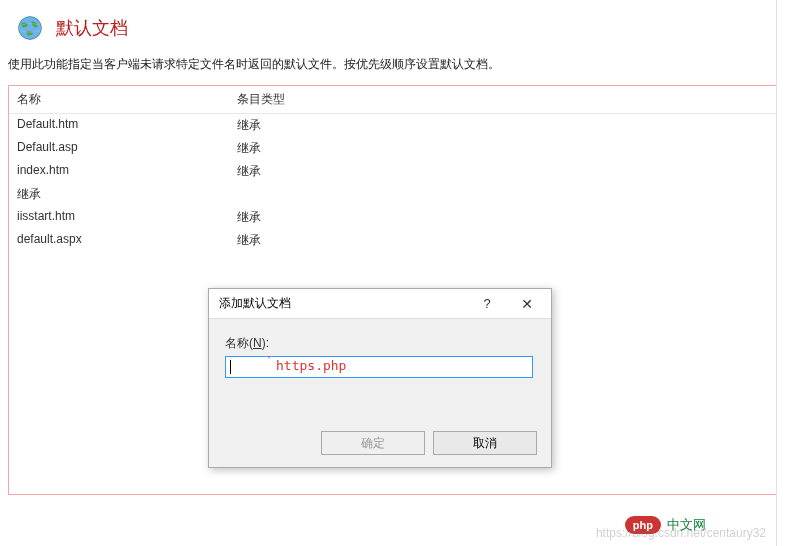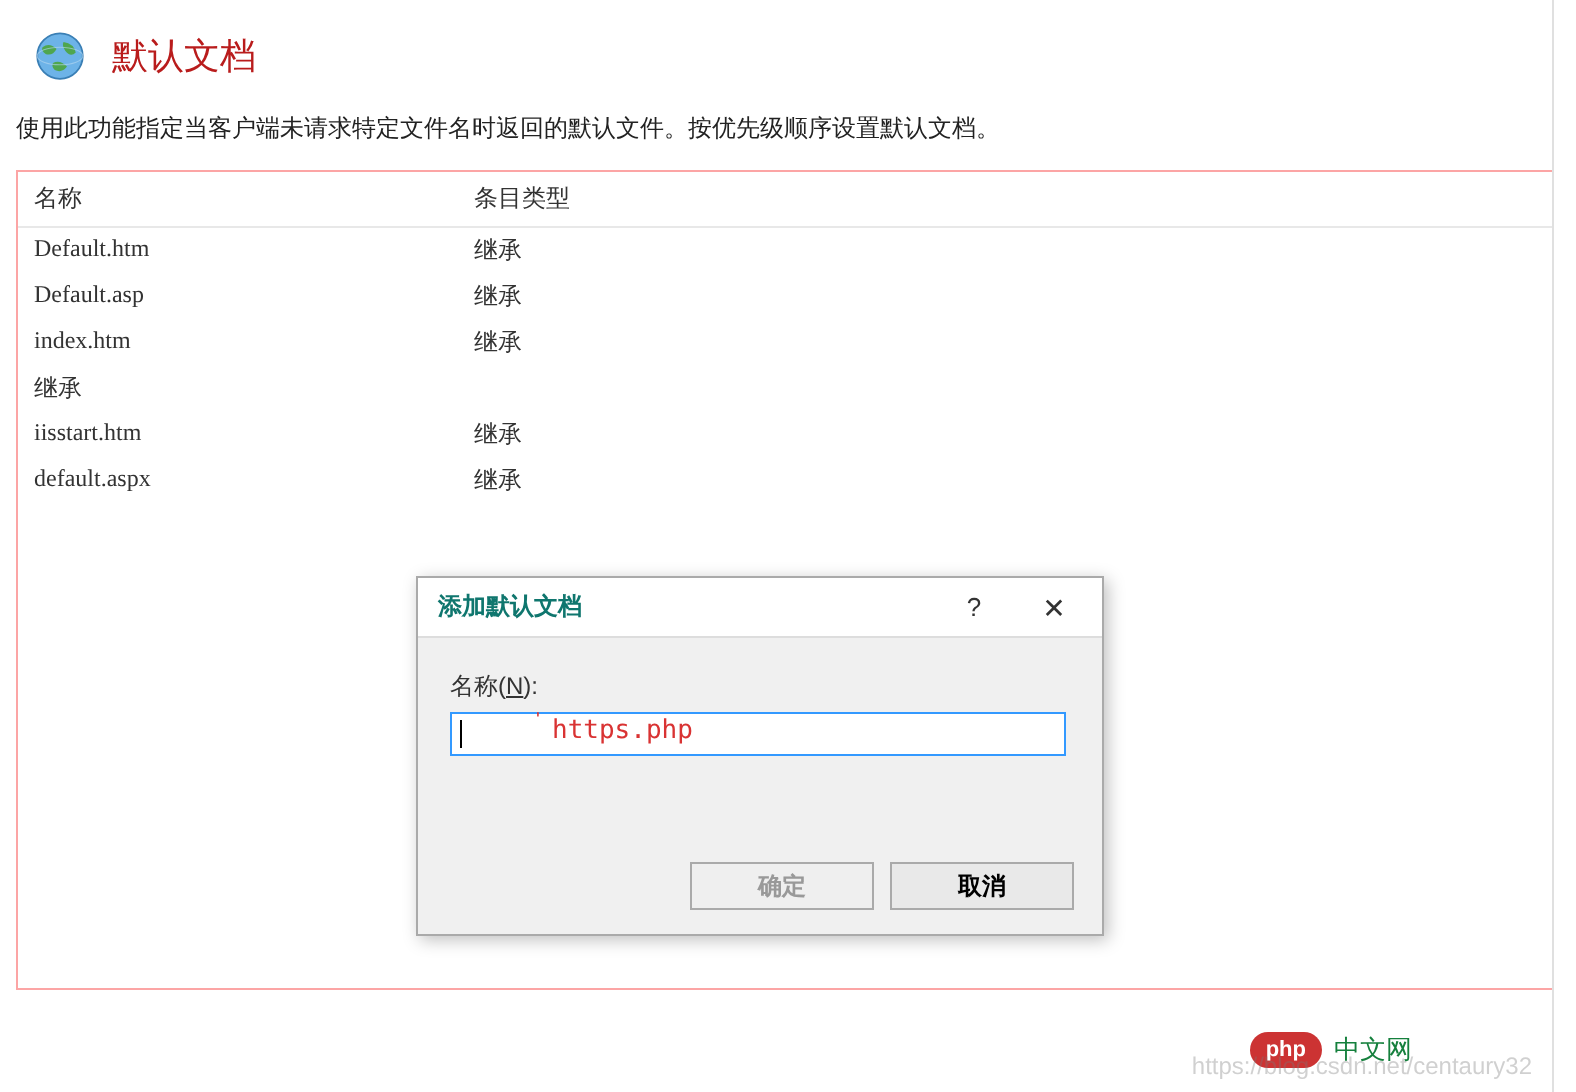--- a/index.html
+++ b/index.html
@@ -49,21 +49,21 @@
       color: #333;
     }
     .col-name { width: 220px; padding: 5px 8px; }
     .col-type { width: 120px; padding: 5px 8px; }
     .table-body { }
     .table-row {
       display: flex;
       font-size: 12px;
       color: #333;
     }
-    .table-row .col-name { padding: 3px 8px; font-family: Liberation Serif, serif; }
+    .table-row .col-name { padding: 3px 8px; }
     .table-row .col-type { padding: 3px 8px; }
 
     .dialog {
       position: absolute;
       top: 288px;
       left: 208px;
       width: 344px;
       height: 180px;
       background: #f0f0f0;
       border: 1px solid #aaa;
@@ -71,21 +71,21 @@
     }
     .dialog-titlebar {
       display: flex;
       align-items: center;
       height: 30px;
       background: #fff;
       border-bottom: 1px solid #ddd;
       padding: 0 4px 0 10px;
       font-size: 12px;
     }
-    .dialog-title { flex: 1; color: #0f766e; font-weight: bold; }
+    .dialog-title { flex: 1; color: #000000; }
     .titlebar-btn {
       width: 40px;
       height: 28px;
       display: flex;
       align-items: center;
       justify-content: center;
       font-size: 13px;
       color: #333;
       cursor: pointer;
     }
@@ -132,30 +132,29 @@
       font-size: 10px;
     }
     .dialog-buttons {
       position: absolute;
       bottom: 12px;
       right: 14px;
       display: flex;
       gap: 8px;
     }
     .dlg-btn {
-      width: 92px;
+      width: 104px;
       height: 24px;
       border: 1px solid #aaa;
       background: #e9e9e9;
       font-size: 12px;
       display: flex;
       align-items: center;
       justify-content: center;
       cursor: pointer;
-      font-weight: bold;
     }
     .dlg-btn.disabled {
       color: #999;
       background: #efefef;
     }
     .watermark {
       position: absolute;
       bottom: 6px;
       right: 22px;
       font-size: 12px;

